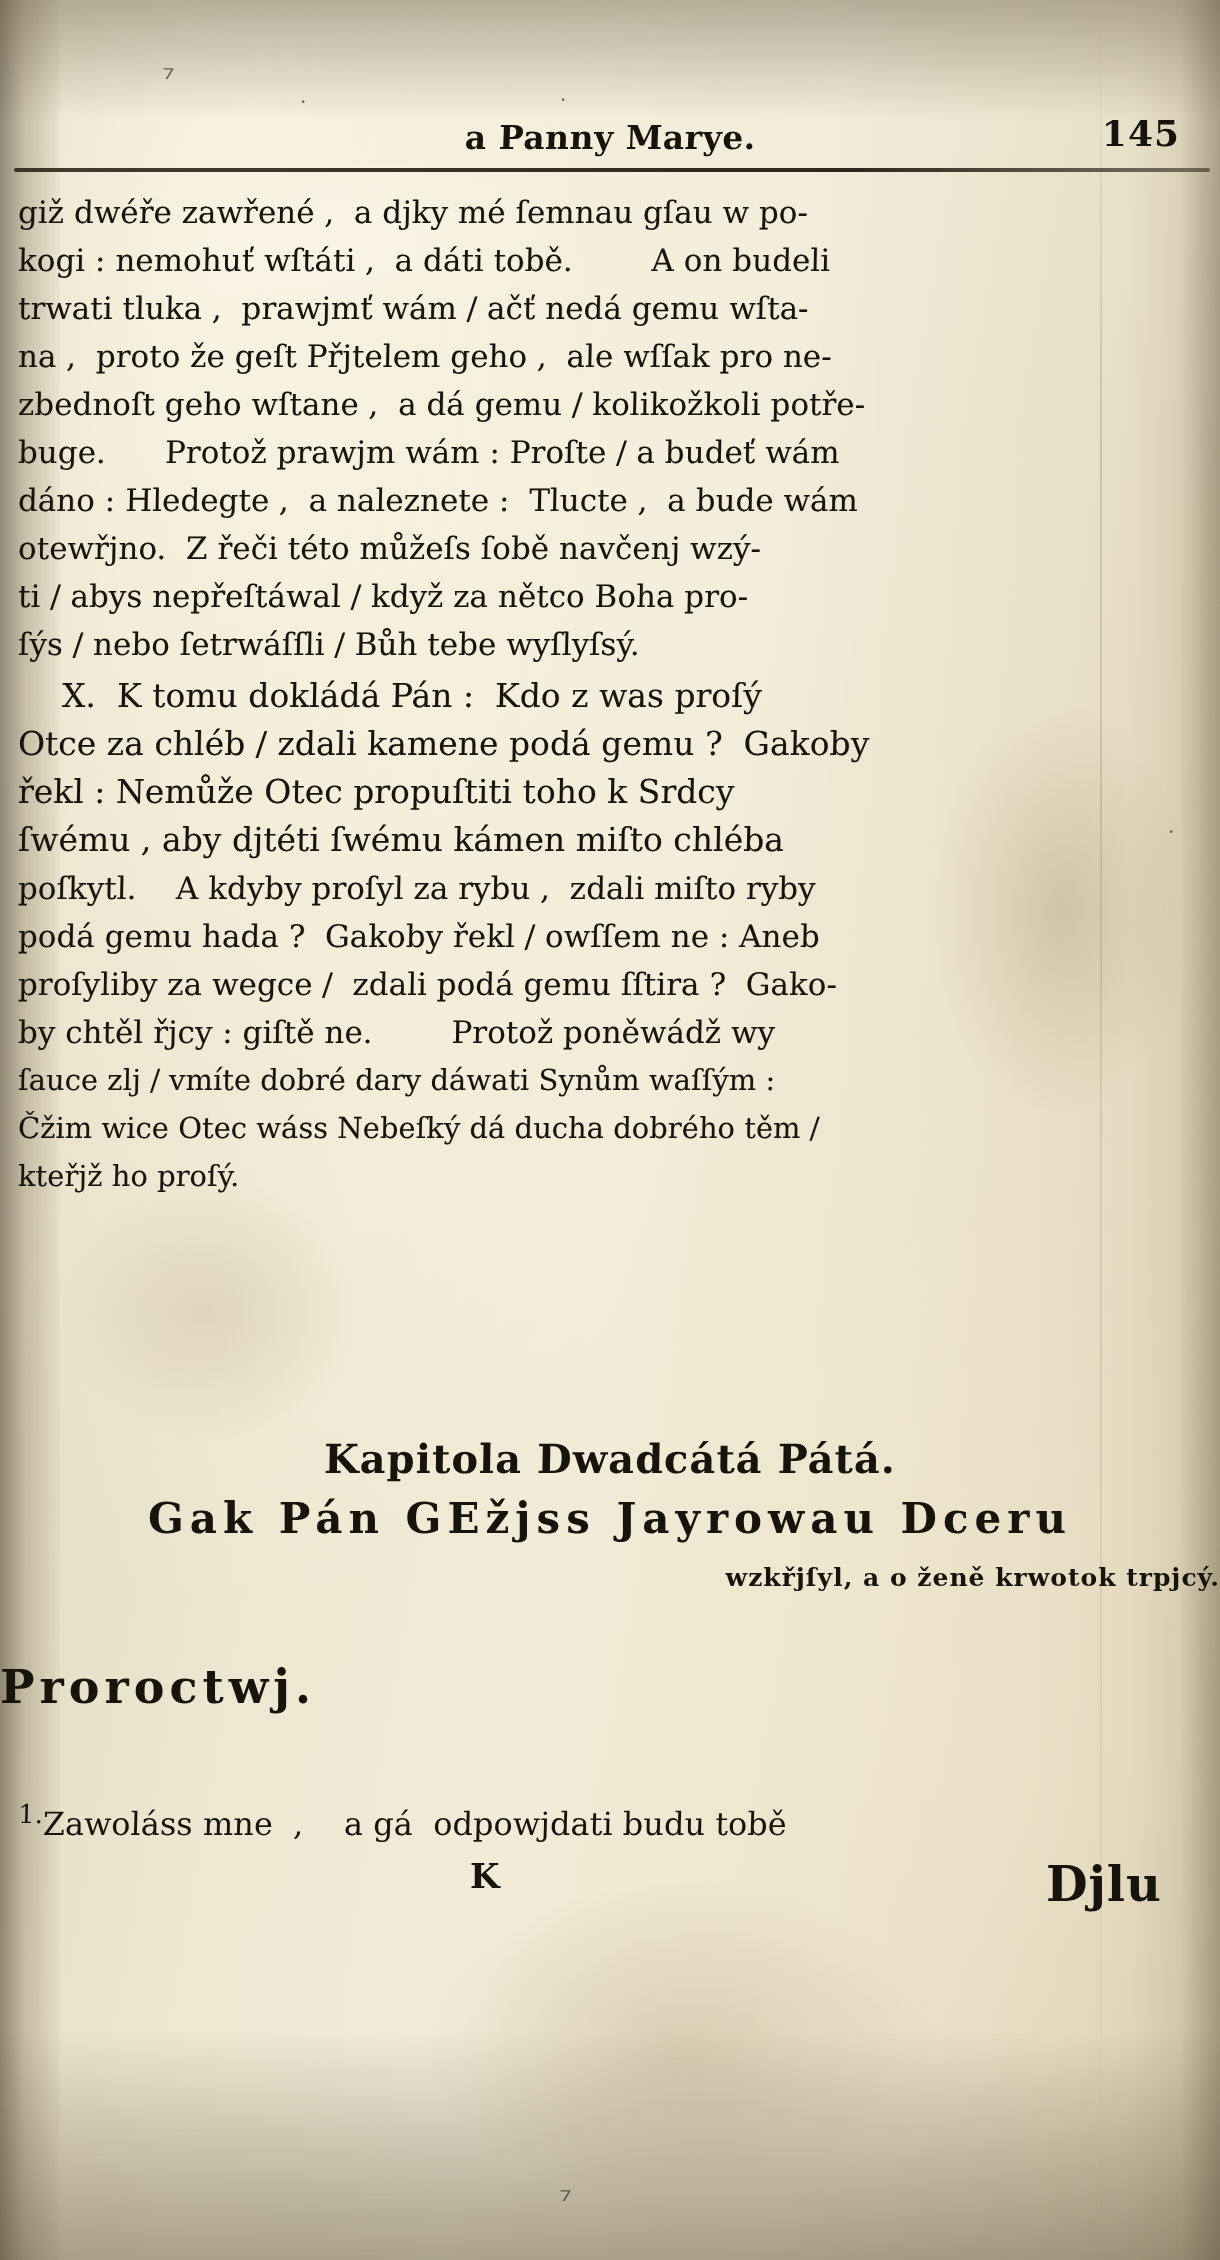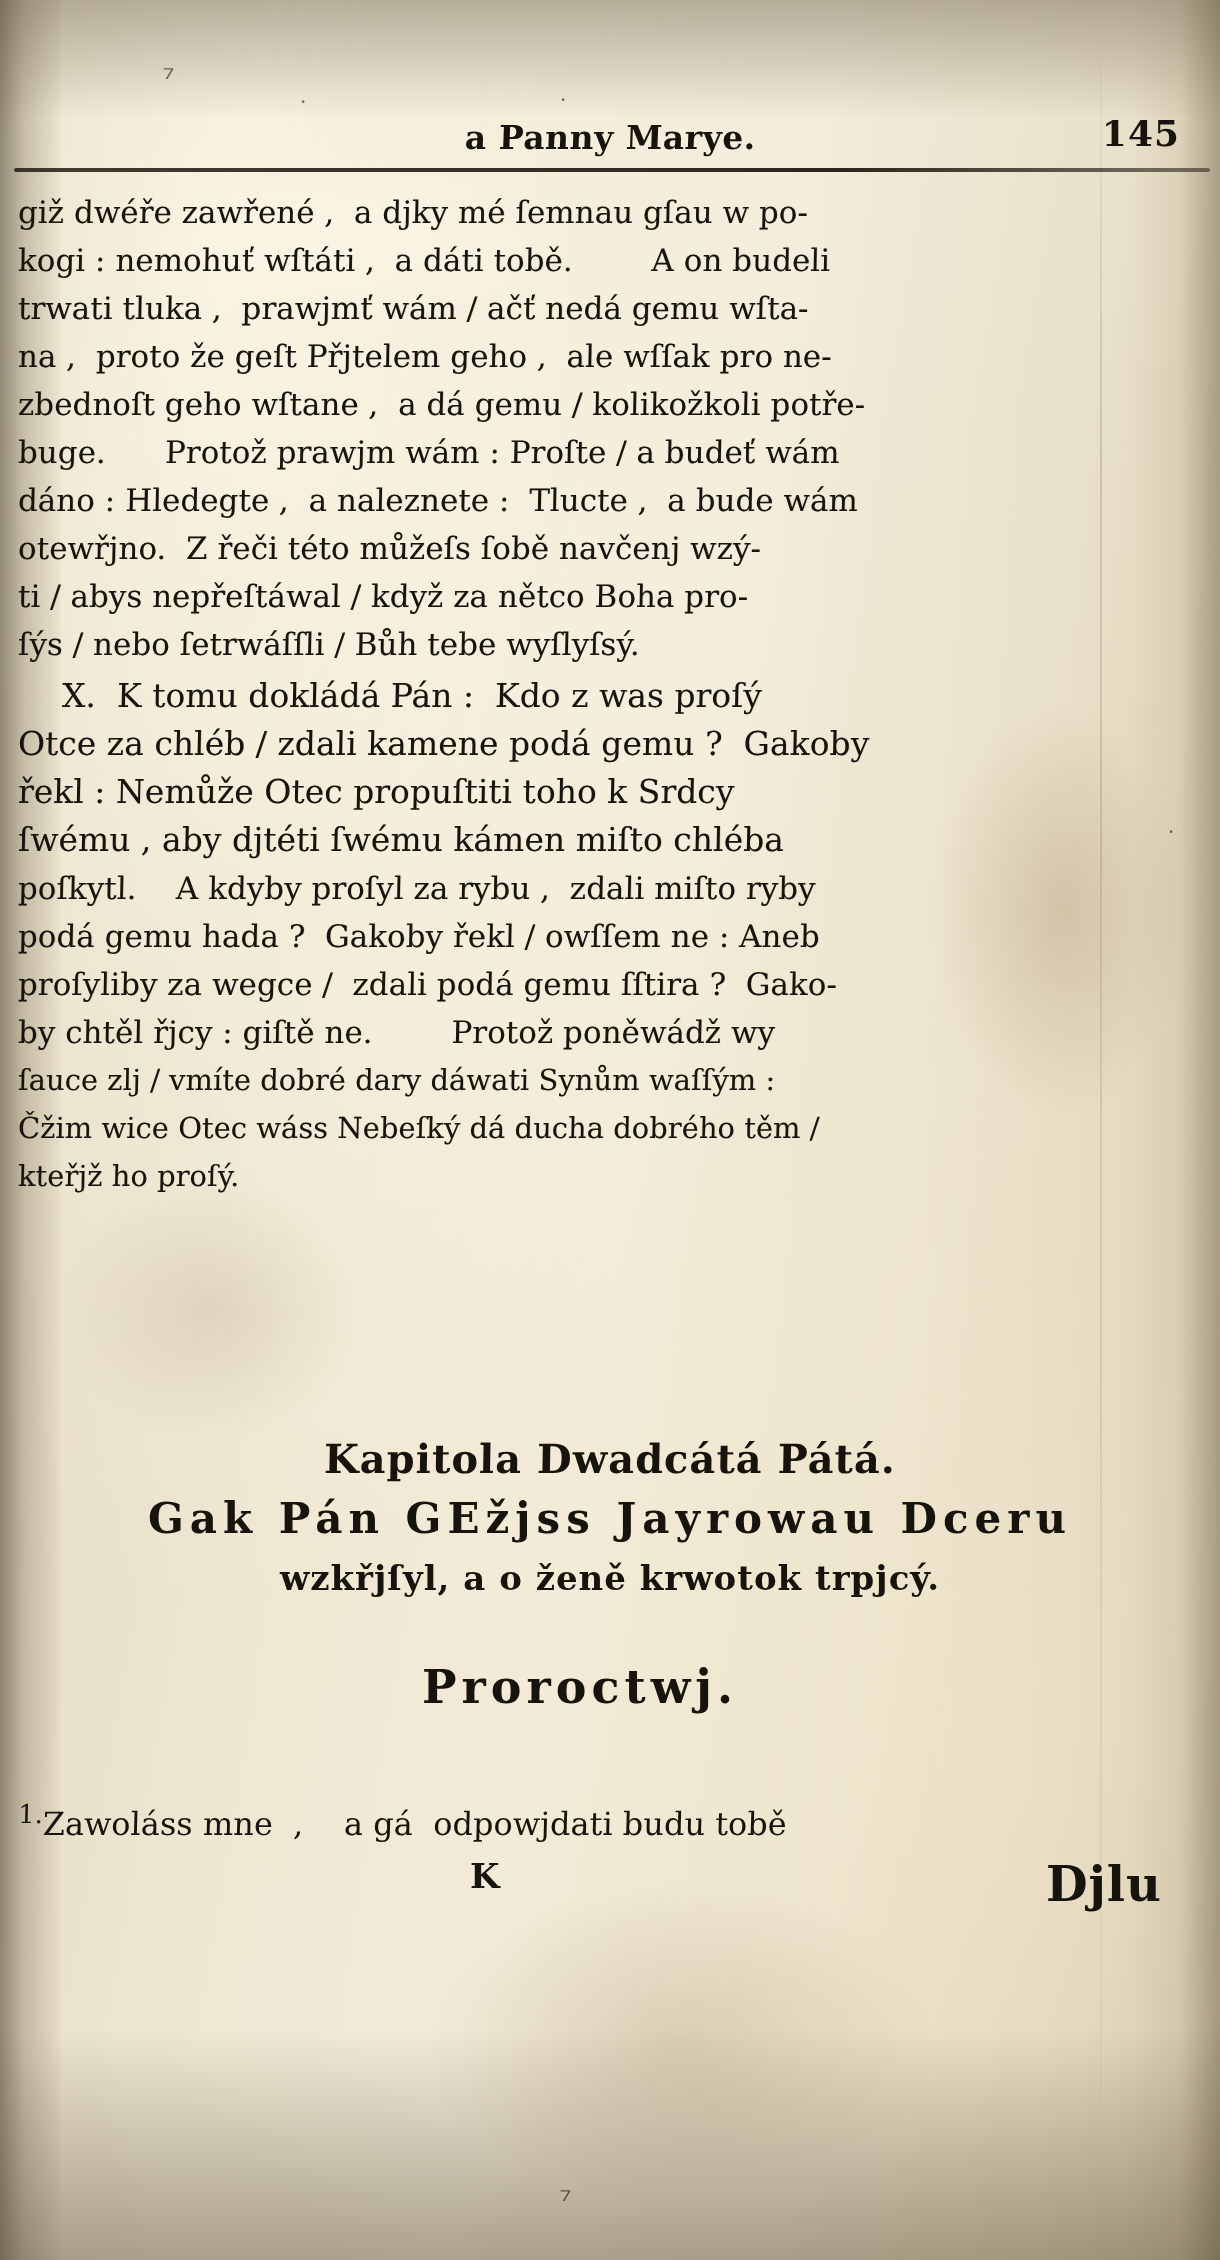--- a/index.html
+++ b/index.html
@@ -149,30 +149,30 @@
     line-height: 58px;
     transform: skewX(-1deg);
   }
   .chap-line2 {
     font-size: 42px;
     font-weight: bold;
     letter-spacing: 6px;
     line-height: 62px;
   }
   .chap-line3 {
-    font-size: 34px;
+    font-size: 25px;
     font-weight: bold;
     letter-spacing: 1px;
     line-height: 56px;
+    text-align: right;
   }
   .prorok {
     position: absolute;
     left: 0; top: 1660px;
     width: 1160px;
-    text-align: center;
     font-size: 46px;
     font-weight: bold;
     letter-spacing: 5px;
   }
   .verse-block {
     position: absolute;
     left: 18px;
     top: 1790px;
     width: 1190px;
   }

